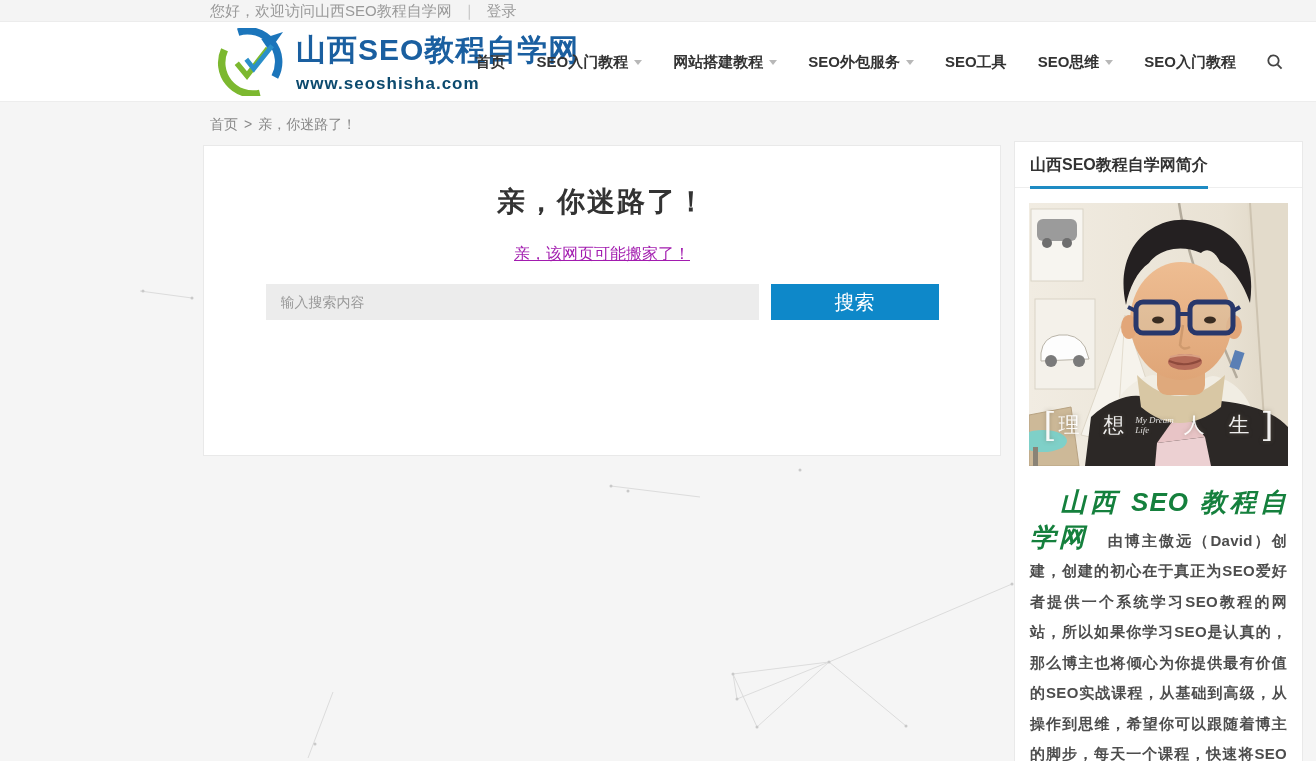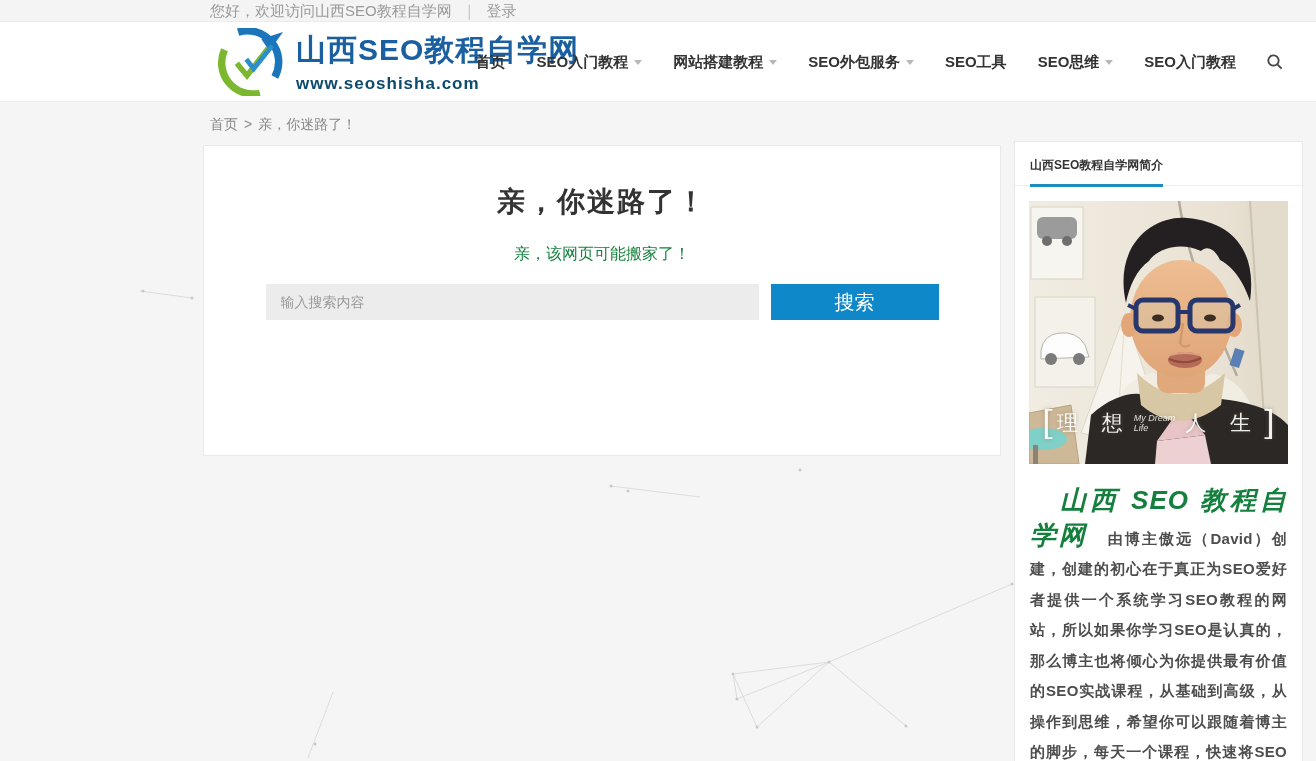--- a/index.html
+++ b/index.html
@@ -45,52 +45,52 @@
     font-size:14px; color:#888;
   }
   .breadcrumb a { color:#888; text-decoration:none; cursor:pointer; }
   .breadcrumb .bsep { margin:0 6px; }
   
   .main-card {
     position:absolute; z-index:1; left:203px; top:145px; width:798px; height:311px;
     background:#fff; border:1px solid #e9e9e9;
   }
   .main-title { margin-top:37px; text-align:center; font-size:28px; font-weight:bold; color:#333; letter-spacing:2px; }
-  .main-sub { margin-top:23px; text-align:center; font-size:16px; color:#15803d; }
+  .main-sub { margin-top:23px; text-align:center; font-size:16px; color:#a21caf;text-decoration:underline; }
   .search-form { margin:19px auto 0; width:673px; height:36px; display:flex;gap:12px; }
   .search-input {
     flex:1; height:36px; background:#ececec; border:none; outline:none;
     padding:0 15px; font-size:14px; color:#333;
     font-family:"Liberation Sans","DejaVu Sans",sans-serif;
   }
   .search-input::placeholder { color:#9a9a9a; }
   .search-btn {
     width:168px; height:36px; border:none; background:#0e88c9; color:#fff;
     font-size:20px; cursor:pointer; font-family:"Liberation Sans","DejaVu Sans",sans-serif;
   }
   
   .sidebar {
     position:absolute; z-index:1; left:1014px; top:141px; width:289px; height:640px;
     background:#fff; border:1px solid #e9e9e9; overflow:hidden;
   }
   .widget-head { padding:13px 15px 0; border-bottom:1px solid #eee; }
   .widget-title {
-    display:inline-block; font-size:12px; font-weight:bold; color:#333;
+    display:inline-block; font-size:16px; font-weight:bold; color:#333;
     padding-bottom:10px; border-bottom:3px solid #1e8bc3; margin-bottom:-2px;
   }
   .photo { position:relative; margin:15px auto 0; width:259px; height:263px; overflow:hidden; }
   .photo svg { display:block; }
   .photo-caption {
     position:absolute; left:0; right:0; bottom:26px; z-index:2;
     display:flex; justify-content:center; align-items:center;
     color:rgba(255,255,255,0.92); text-shadow:0 0 4px rgba(120,110,90,.5);
   }
   .cap-bracket { font-family:"DejaVu Serif",serif; font-size:33px; font-weight:200; line-height:30px; }
   .cap-word { font-family:Liberation Sans, sans-serif; font-size:21px; letter-spacing:9px; margin:0 2px; }
-  .cap-small { font-size:9px; line-height:10px; font-style:italic; opacity:.9; margin-right:8px; text-align:left; }
+  .cap-small { font-size:9px; line-height:10px; font-style:italic; opacity:.9; margin-right:8px; text-align:left;font-family:Liberation Serif, serif; }
   .intro {
     margin:21px 15px 0; font-size:15px; font-weight:bold; color:#4d4d4d;
     line-height:30.5px; text-align:justify; text-indent:2em; letter-spacing:0.3px;
   }
   .intro .site-name {
     font-size:26px; font-style:italic; font-weight:bold; color:#15803d;
     letter-spacing:1px; margin-right:20px;
   }
 </style>
 </head>

